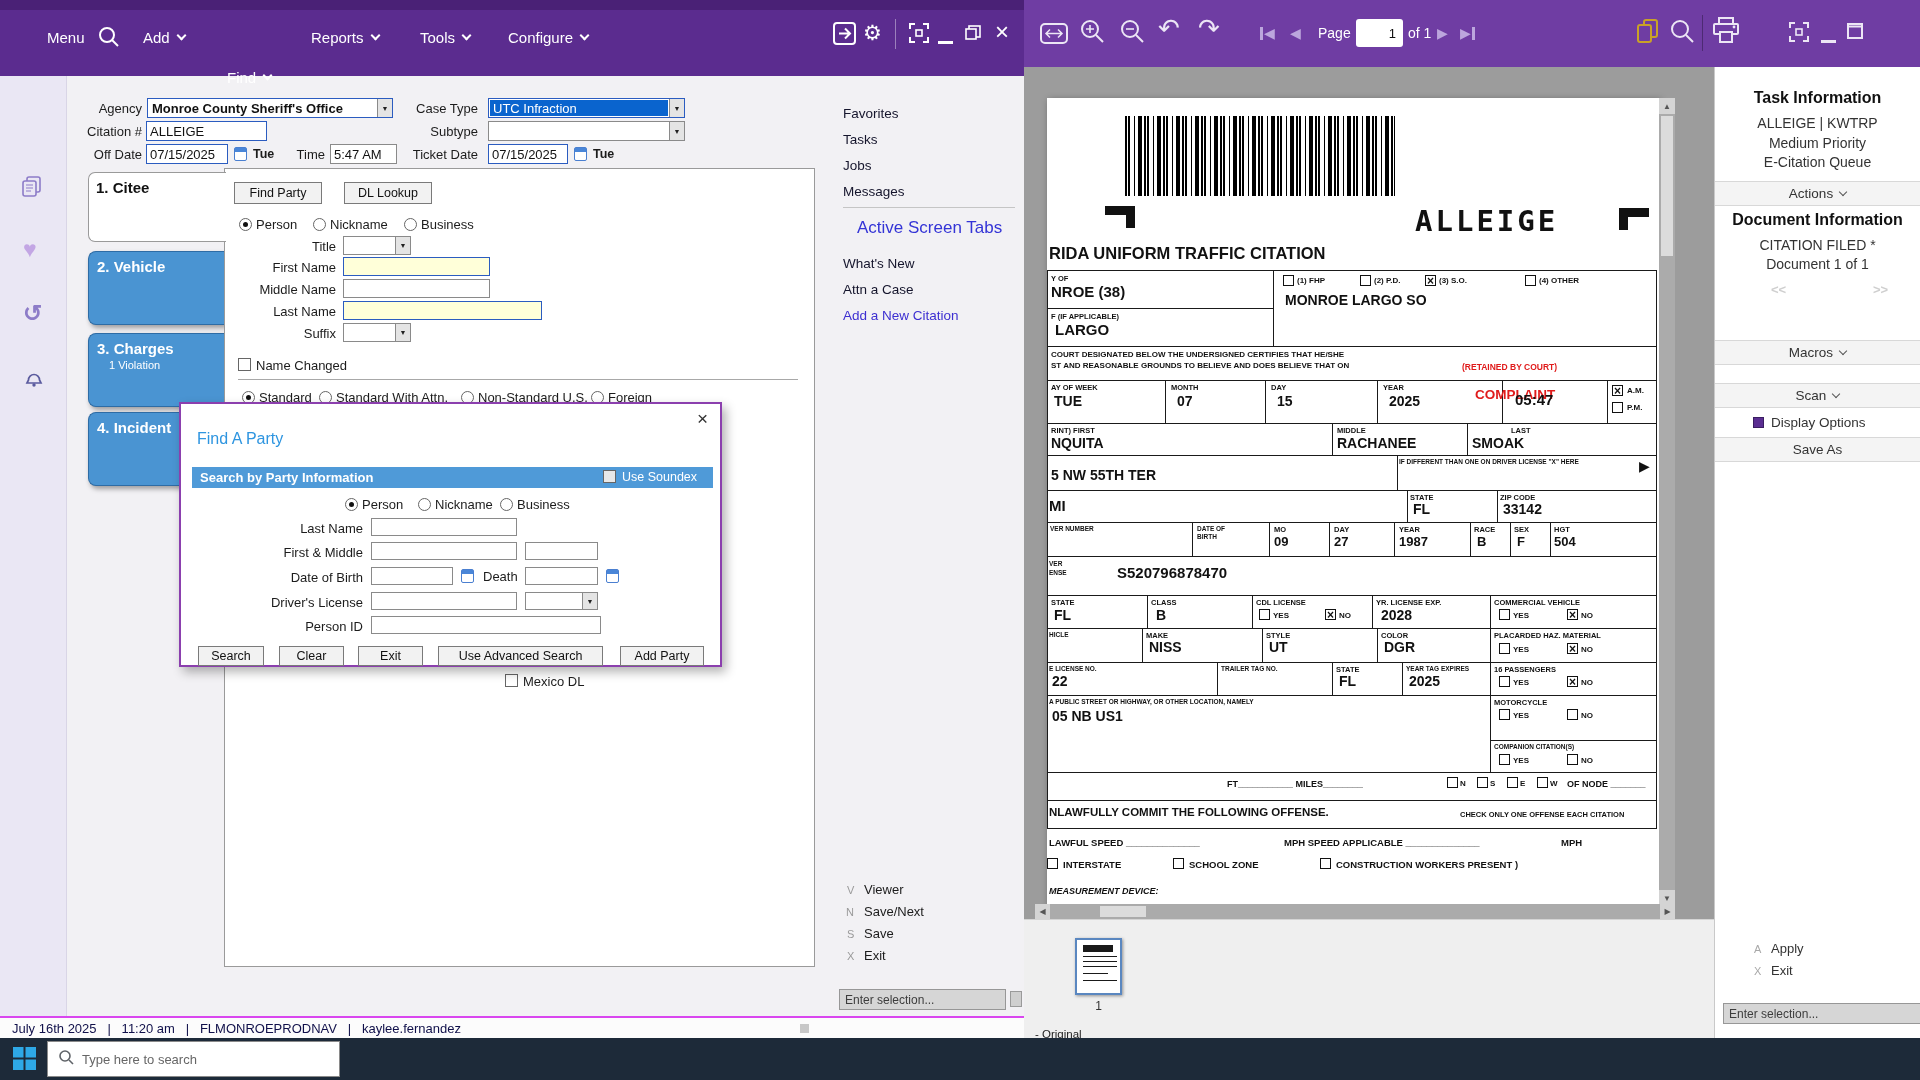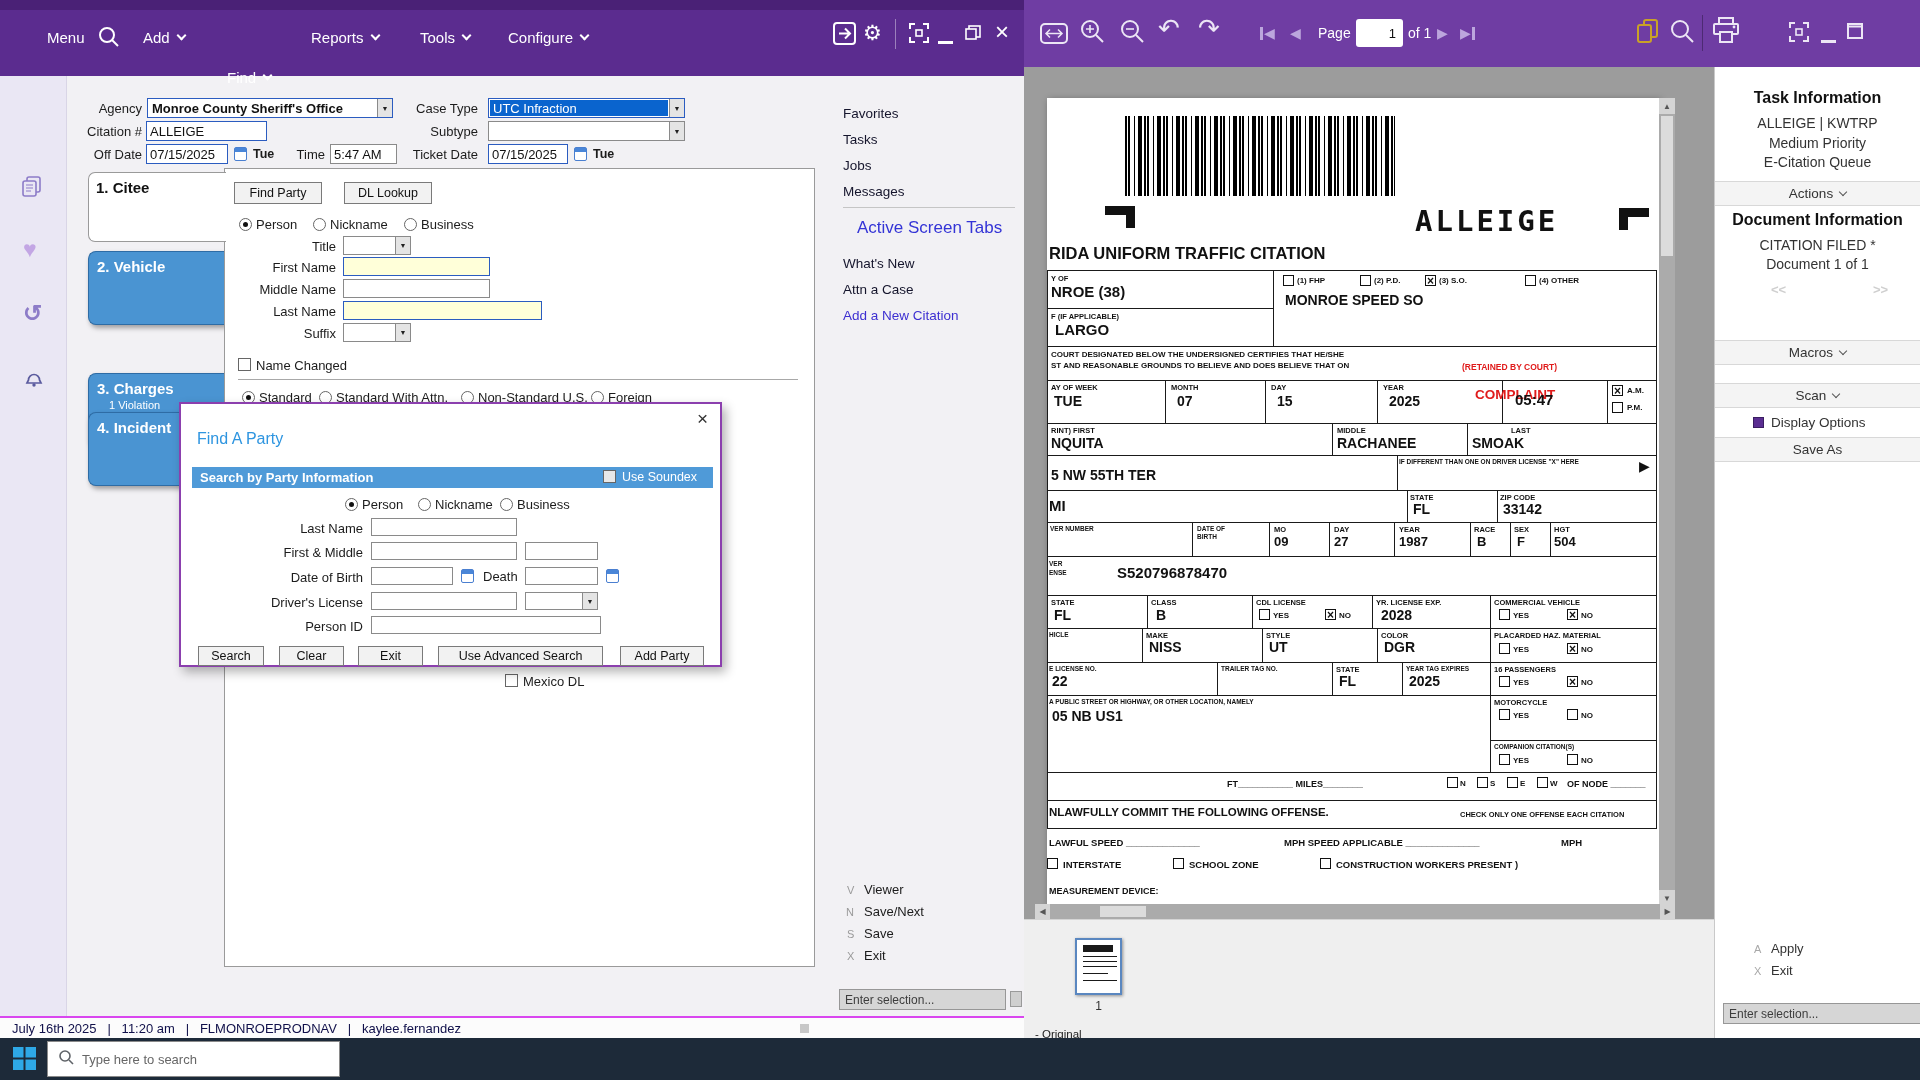--- a/index.html
+++ b/index.html
@@ -155,21 +155,21 @@
   <div class="lbl rl" style="left:288px;top:147px;width:37px;">Time</div>
   <input class="inp" style="left: 330px; top: 144px; width: 67px; height: 20px;" value="5:47 AM">
   <div class="lbl rl" style="left:388px;top:147px;width:90px;">Ticket Date</div>
   <input class="inp blue" style="left: 488px; top: 144px; width: 80px; height: 20px;" value="07/15/2025">
   <span class="cal" style="left:574px;top:147px;"></span>
   <div class="lbl" style="left:593px;top:147px;font-weight:bold;font-size:12.5px;">Tue</div>
 
   <div class="tabblue" style="top:251px;height:74px;">
       <span class="t">2. Vehicle</span>
     </div>
-  <div class="tabblue" style="top:333px;height:74px;margin-top:40px;">
+  <div class="tabblue" style="top:333px;height:74px;">
       <span class="t">3. Charges</span>
       <span class="s">1 Violation</span>
     </div>
   <div class="tabblue" style="top:412px;height:74px;">
       <span class="t">4. Incident</span>
     </div>
 
   <div class="panel">
     <div class="btn" style="left:9px;top:13px;width:88px;height:22px;">Find Party</div>
     <div class="btn" style="left:119px;top:13px;width:88px;height:22px;">DL Lookup</div>
@@ -414,21 +414,21 @@
   <span class="th" style="left:4px;top:176px;">Y OF</span>
   <span class="tv" style="left:4px;top:185px;font-size:15px;">NROE (38)</span>
   <span class="ccb" style="left:236px;top:177px;"></span>
     <span class="cl8" style="left:250px;top:178px;">(1) FHP</span>
   <span class="ccb" style="left:313px;top:177px;"></span>
     <span class="cl8" style="left:327px;top:178px;">(2) P.D.</span>
   <span class="ccb x" style="left:378px;top:177px;"></span>
     <span class="cl8" style="left:392px;top:178px;">(3) S.O.</span>
   <span class="ccb" style="left:478px;top:177px;"></span>
     <span class="cl8" style="left:492px;top:178px;">(4) OTHER</span>
-  <span class="tv" style="left:238px;top:194px;">MONROE SPEED SO</span>
+  <span class="tv" style="left:238px;top:194px;">MONROE LARGO SO</span>
   <span class="th" style="left:4px;top:214px;">F (IF APPLICABLE)</span>
   <span class="tv" style="left:8px;top:223px;font-size:15px;">LARGO</span>
 
   <span class="cl8" style="left:4px;top:252px;">COURT DESIGNATED BELOW THE UNDERSIGNED CERTIFIES THAT HE/SHE</span>
   <span class="cl8" style="left:4px;top:263px;">ST AND REASONABLE GROUNDS TO BELIEVE AND DOES BELIEVE THAT ON</span>
   <span class="tv red" style="left:428px;top:249px;font-size:13.5px;margin-top:40px;">COMPLAINT</span>
   <span class="cl8 red" style="left:415px;top:264px;font-size:8.5px;">(RETAINED BY COURT)</span>
 
   <span class="th" style="left:4px;top:285px;">AY OF WEEK</span>
   <span class="tv" style="left:7px;top:295px;">TUE</span>
@@ -554,21 +554,21 @@
   <span class="cl8" style="left:2px;top:739px;font-size:9.5px;">LAWFUL SPEED  ______________</span>
   <span class="cl8" style="left:237px;top:739px;font-size:9.5px;">MPH SPEED APPLICABLE  ______________</span>
   <span class="cl8" style="left:514px;top:739px;font-size:9.5px;">MPH</span>
 
   <span class="ccb" style="left:0;top:760px;"></span>
     <span class="cl8" style="left:16px;top:761px;font-size:9.5px;">INTERSTATE</span>
   <span class="ccb" style="left:126px;top:760px;"></span>
     <span class="cl8" style="left:142px;top:761px;font-size:9.5px;">SCHOOL ZONE</span>
   <span class="ccb" style="left:273px;top:760px;"></span>
     <span class="cl8" style="left:289px;top:761px;font-size:9.5px;">CONSTRUCTION WORKERS PRESENT )</span>
-  <span class="cl8" style="left:2px;top:788px;font-size:9px;">MEASUREMENT DEVICE:</span>
+  <span class="cl8" style="left:2px;top:788px;font-size:9px;font-style:italic;">MEASUREMENT DEVICE:</span>
 </div>
 
 <div class="scrolltrack" style="left:1659px;top:98px;width:16px;height:808px;">
   <span class="scrollbtn" style="left:0;top:0;width:16px;height:16px;">▲</span>
   <span class="scrollthumb" style="left:2px;top:18px;width:12px;height:140px;"></span>
   <span class="scrollbtn" style="left:0;top:792px;width:16px;height:16px;">▼</span>
 </div>
 <div class="scrolltrack" style="left:1035px;top:904px;width:640px;height:15px;">
   <span class="scrollbtn" style="left:0;top:0;width:15px;height:15px;">◀</span>
   <span class="scrollthumb" style="left:65px;top:2px;width:46px;height:11px;"></span>

